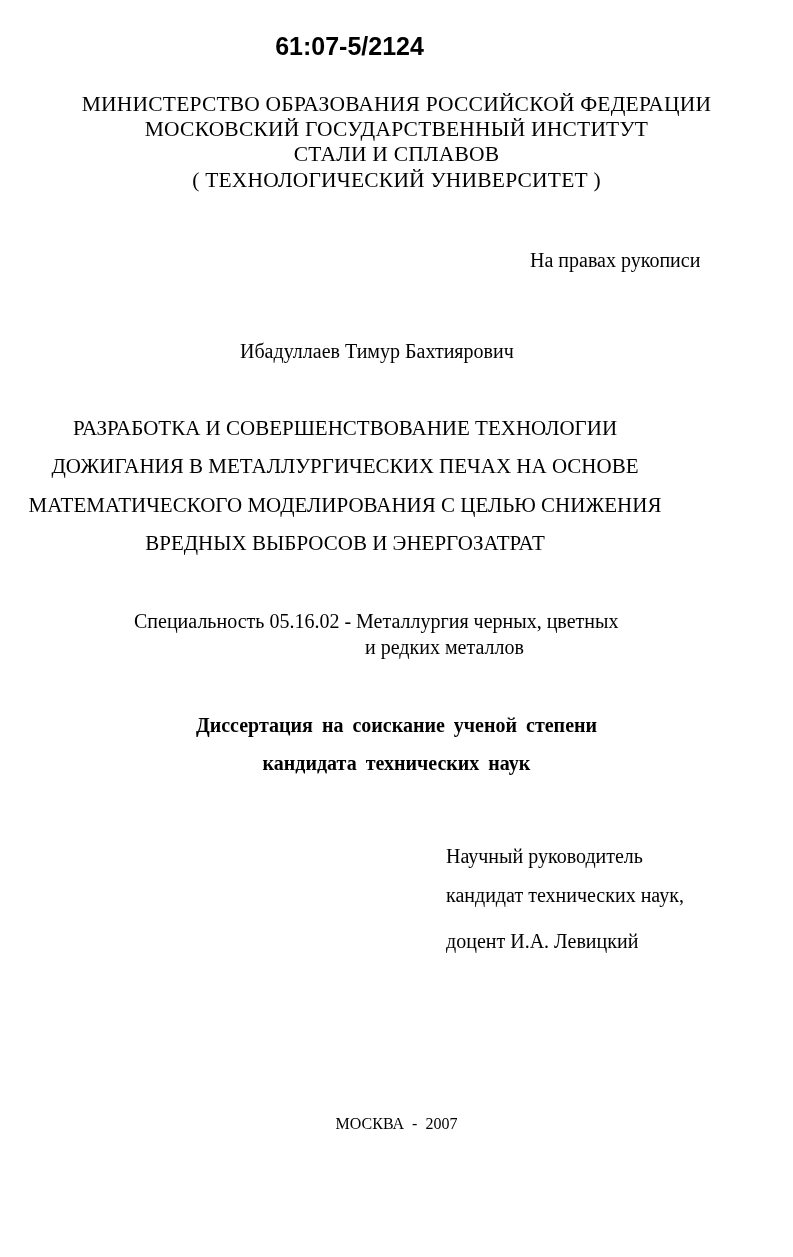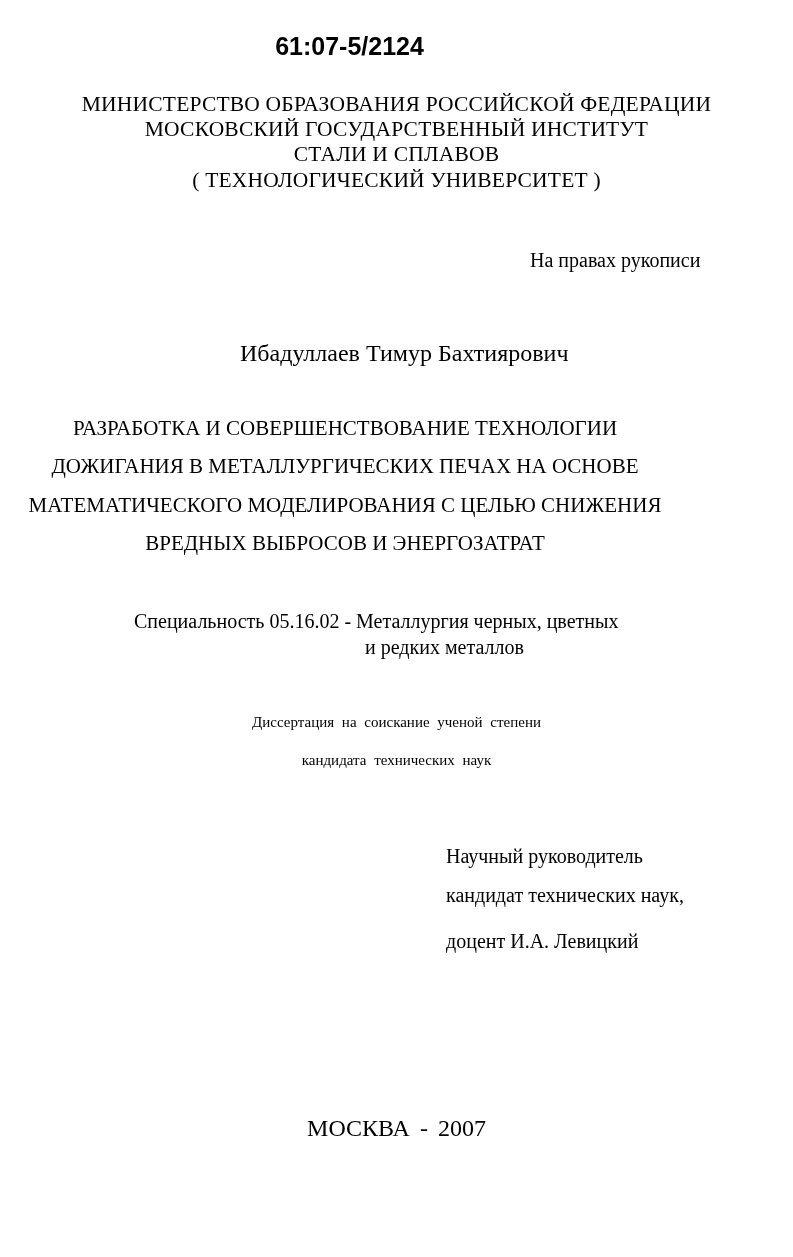--- a/index.html
+++ b/index.html
@@ -2,26 +2,26 @@
 <html><head>
 <meta charset="utf-8">
 <style>
   html, body { margin:0; padding:0; background:#ffffff; }
   body { width:793px; height:1257px; position:relative; overflow:hidden; color:#000; font-family:"Liberation Serif", serif; }
   .abs { position:absolute; white-space:nowrap; }
   .code { left:0; width:729px; top:32px; text-align:center; padding-left:0; font-family:"Liberation Sans", sans-serif; font-weight:bold; font-size:25px; letter-spacing:0px; }
   .code span { position:relative; left:-15px; }
   .inst { left:0; width:793px; text-align:center; font-size:21.5px; line-height:24px; letter-spacing:0.2px; }
   .rights { left:530px; top:249px; font-size:20px; }
-  .author { left:240px; top:340px; font-size:24px; }
+  .author { left:240px; top:340px; font-size:20px; }
   .title { left:0; width:690px; text-align:center; font-size:21px; line-height:38px; }
   .spec { font-size:20px; }
-  .diss { font-size:15px; left:0; width:793px; text-align:center; }
+  .diss { font-size:20px; left:0; width:793px; text-align:center;font-weight:bold; }
   .sup { left:446px; font-size:20px;font-family:Liberation Serif, serif; }
-  .city { left:0; width:793px; text-align:center; top:1115px; font-size:24px; }
+  .city { left:0; width:793px; text-align:center; top:1115px; font-size:16px; }
 </style>
 </head>
 <body>
 
 <div class="abs code"><span>61:07-5/2124</span></div>
 
 <div class="abs inst" style="top:92px;text-align:center;">МИНИСТЕРСТВО ОБРАЗОВАНИЯ РОССИЙСКОЙ ФЕДЕРАЦИИ</div>
 <div class="abs inst" style="top:117px;">МОСКОВСКИЙ ГОСУДАРСТВЕННЫЙ ИНСТИТУТ</div>
 <div class="abs inst" style="top:142px;">СТАЛИ И СПЛАВОВ</div>
 <div class="abs inst" style="top:168px;">( ТЕХНОЛОГИЧЕСКИЙ УНИВЕРСИТЕТ )</div>

